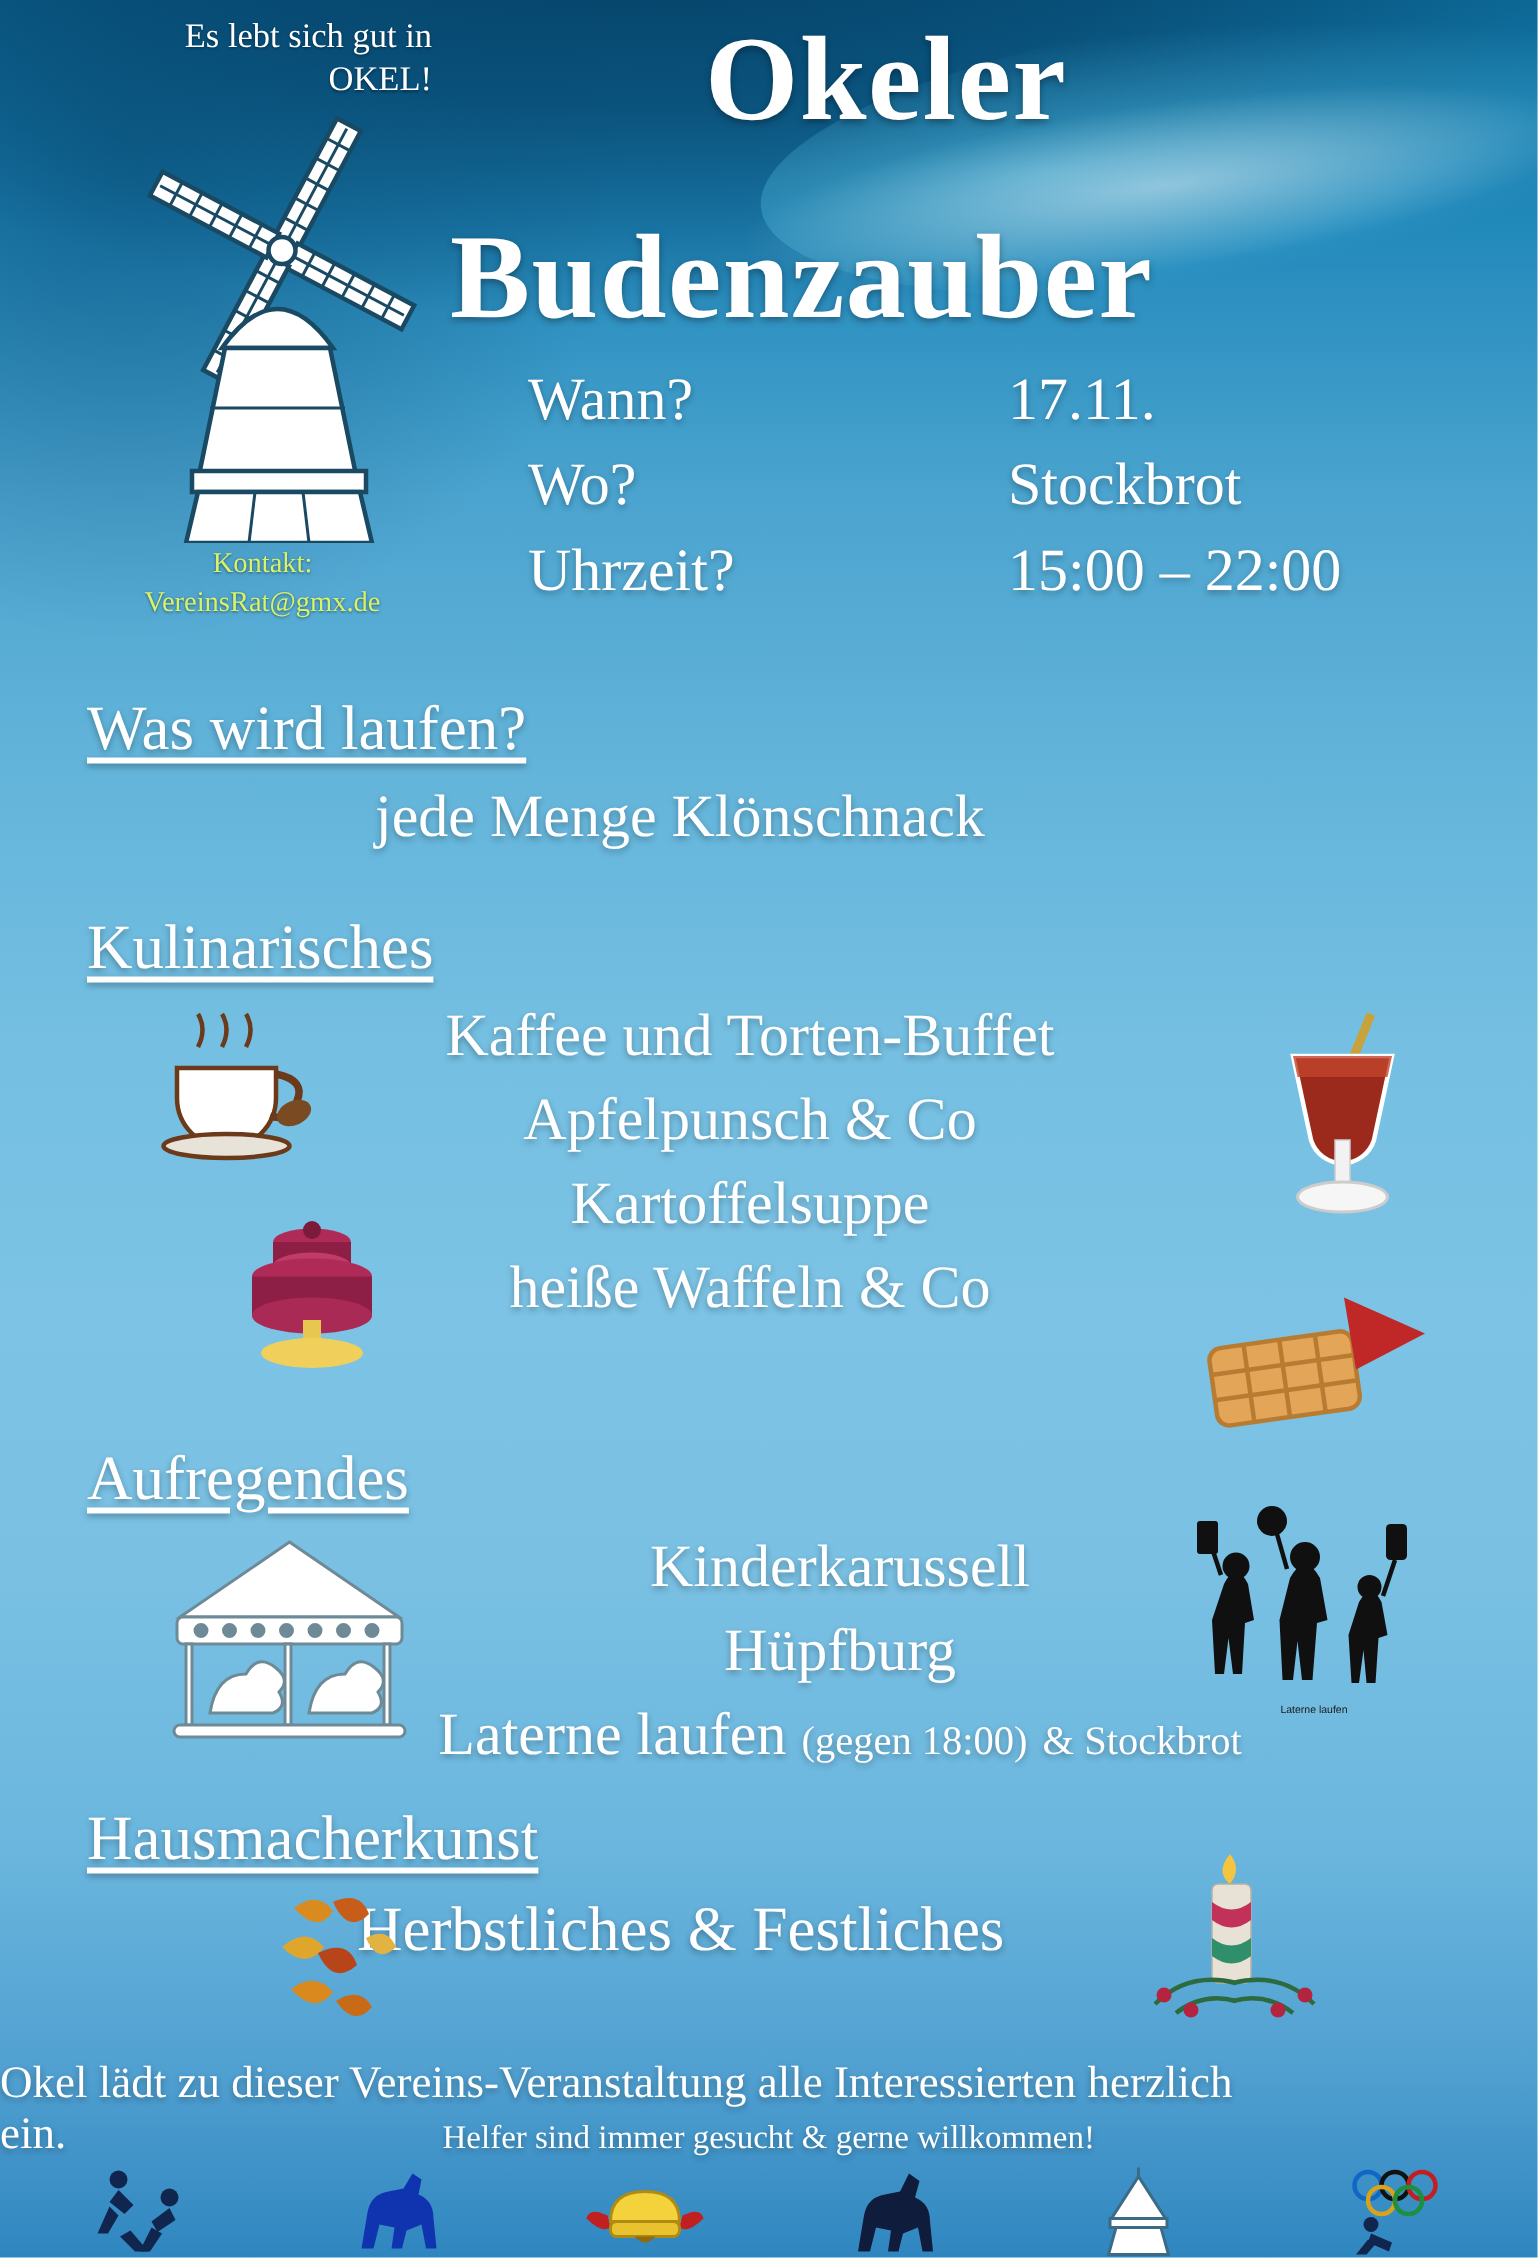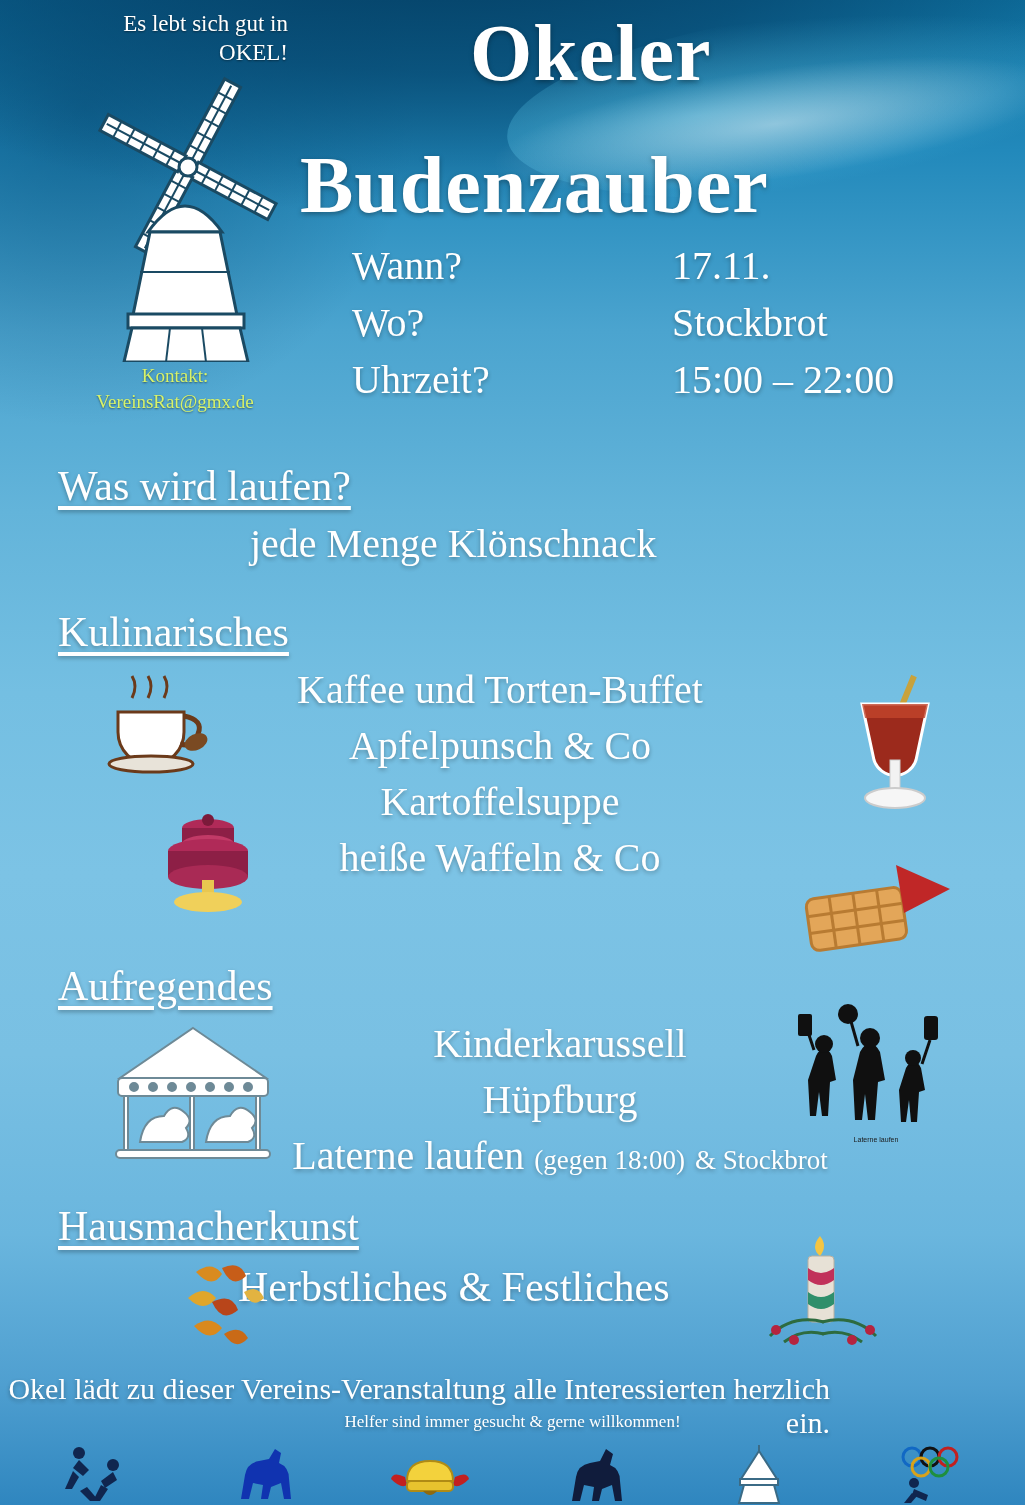--- a/index.html
+++ b/index.html
@@ -172,33 +172,33 @@
   .small-note { font-size: 27px; }
 
   .head-hausmacher { top: 1202px; left: 58px; }
   .line-hausmacher { top: 1258px; left: 238px; font-size: 42px; }
 
   .footer1 {
     position: absolute;
     top: 1372px;
     left: 0;
     width: 830px;
-    text-align: right;
+    text-align: left;
     color: #ffffff;
     font-size: 30px;
     text-shadow: 0 2px 4px rgba(0,0,0,0.3);
   }
   .footer2 {
     position: absolute;
     top: 1412px;
     left: 0;
     width: 1025px;
     text-align: center;
     color: #ffffff;
-    font-size: 17px;
+    font-size: 22px;
     text-shadow: 0 2px 4px rgba(0,0,0,0.3);
   }
   .club-row {
     position: absolute;
     top: 1440px;
     left: 0;
     width: 1025px;
     height: 65px;
     display: flex;
     align-items: flex-end;

